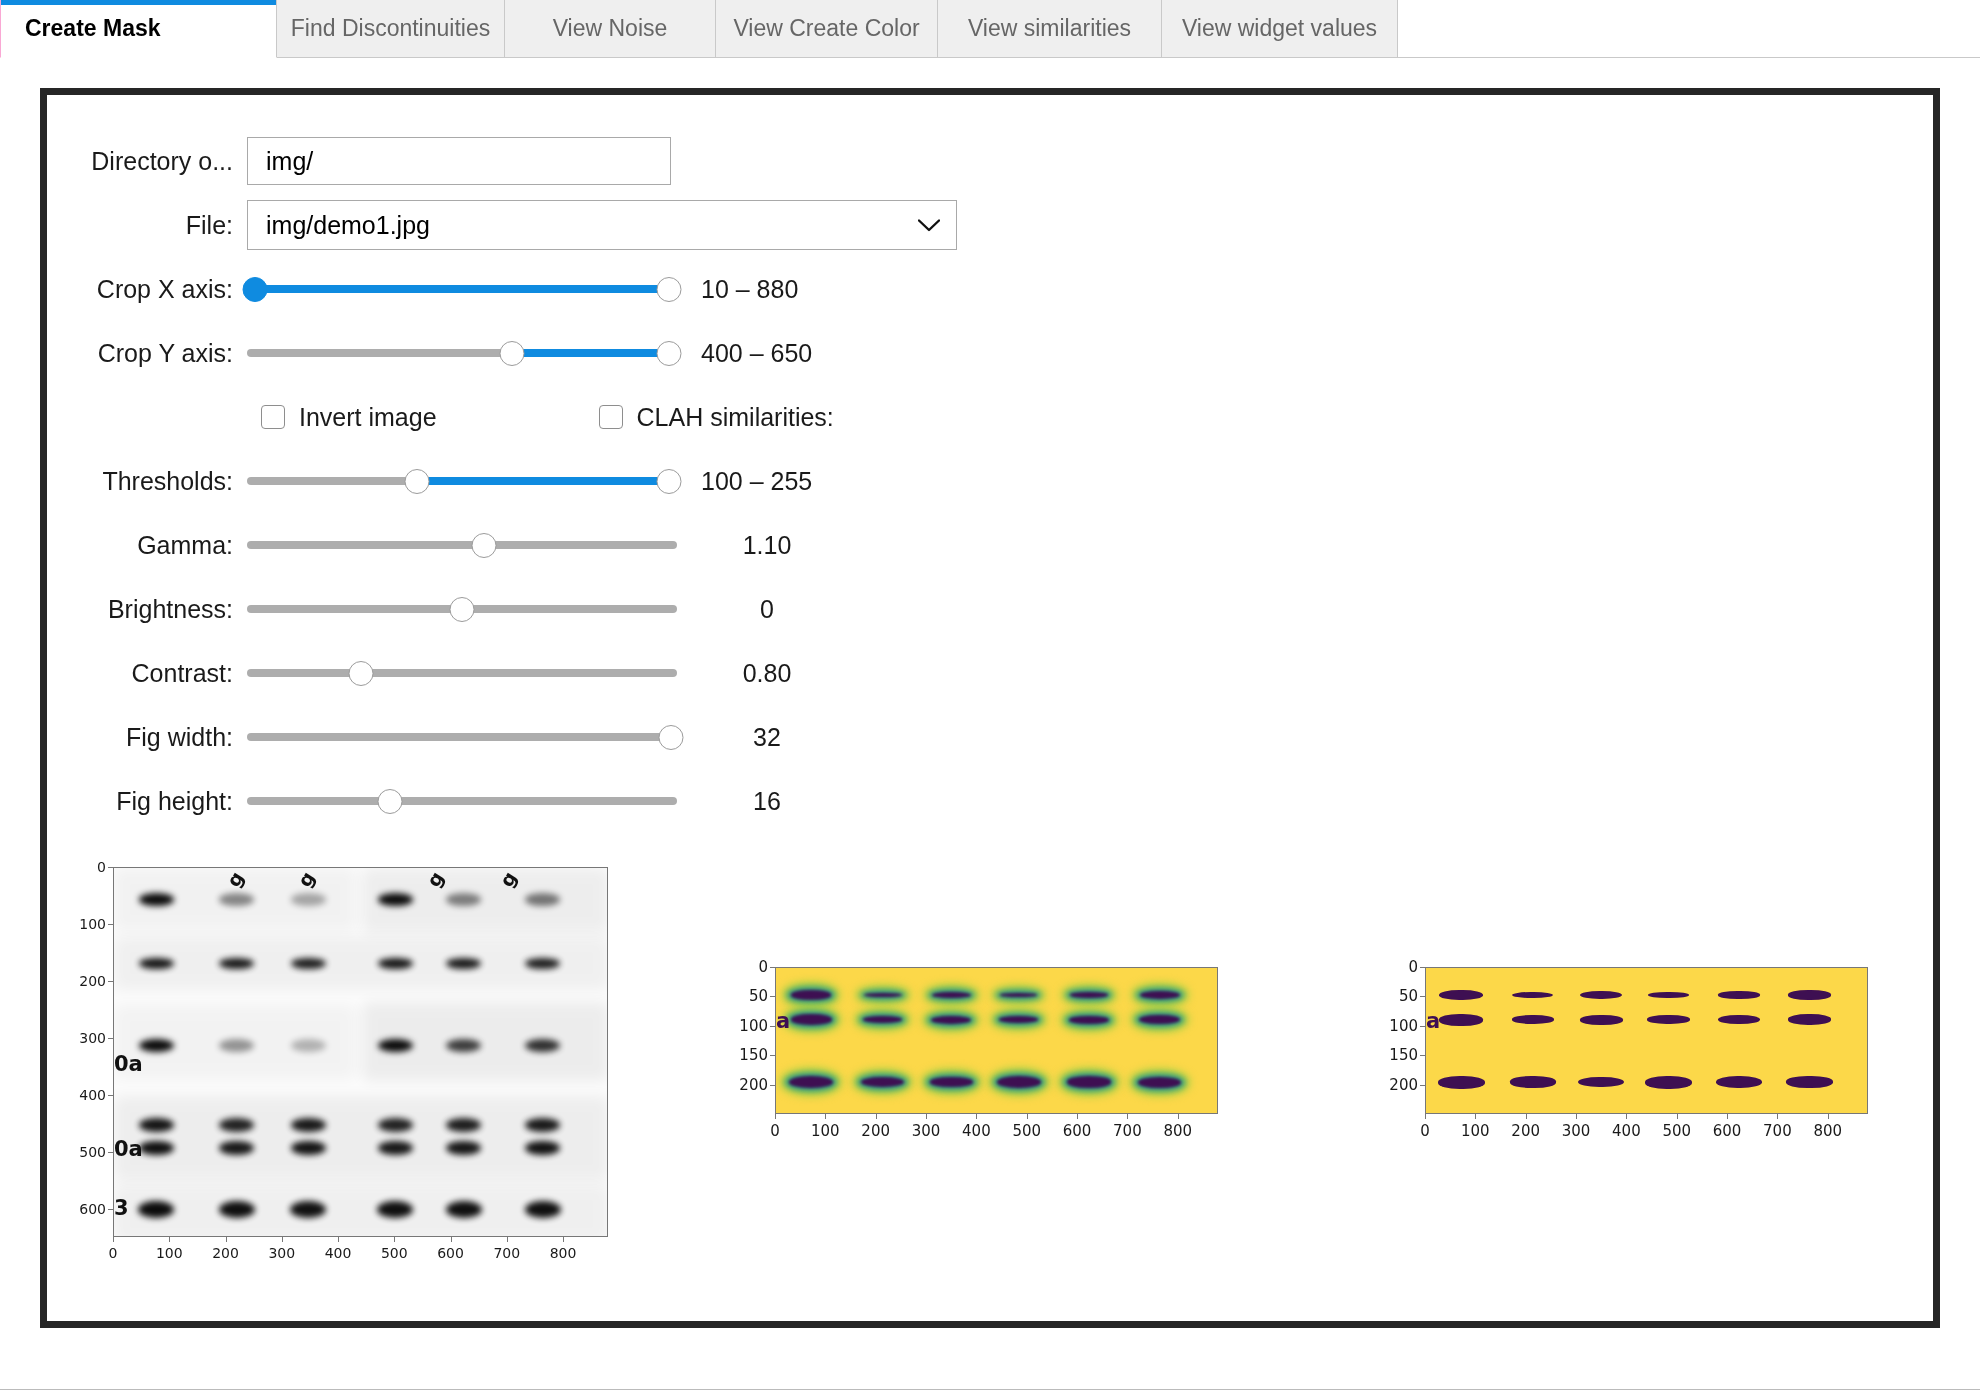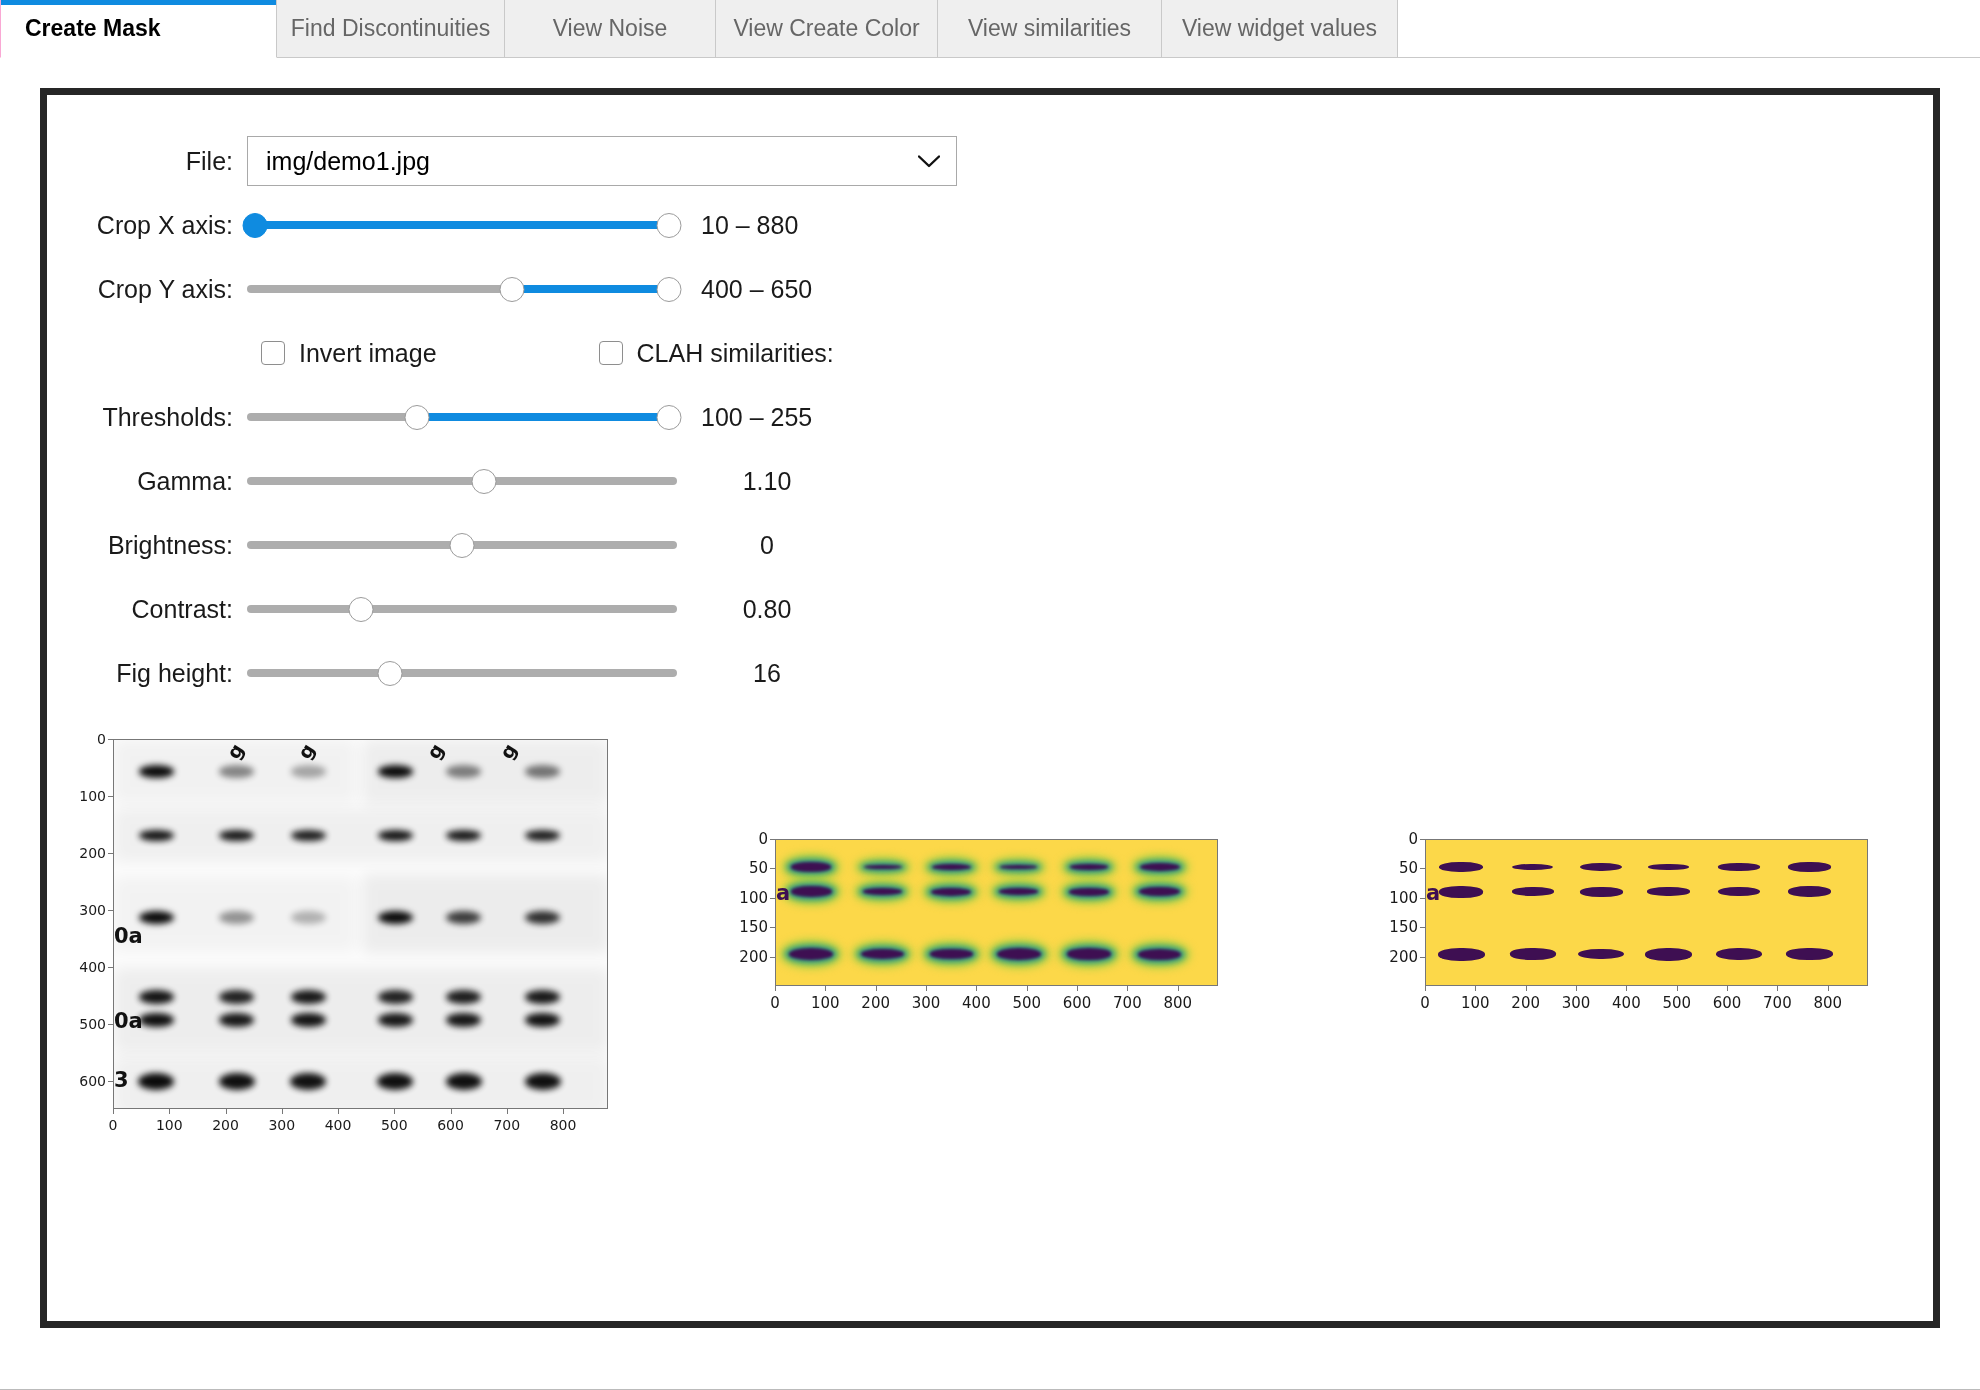--- a/index.html
+++ b/index.html
@@ -190,20 +190,26 @@
   <div class="tab tab-6">
     <span>View widget values</span>
   </div>
   <div class="tabfill"></div>
 </div>
 
 <div class="panel">
 
   <div class="widgets">
 
+    <div class="row">
+      <div class="lbl">Directory o...</div>
+      <div class="ctl">
+        <div class="textinput" placeholder="img/">img/</div>
+      </div>
+    </div>
 
     <div class="row">
       <div class="lbl">File:</div>
       <div class="ctl">
         <div class="select">
           <span>img/demo1.jpg</span>
           <svg class="chev" viewBox="0 0 22 13">
             <path d="M1 1.5 L11 11 L21 1.5" fill="none" stroke="#111" stroke-width="2.4" stroke-linecap="round" stroke-linejoin="round"></path>
           </svg>
         </div>
@@ -287,20 +293,30 @@
       <div class="lbl">Contrast:</div>
       <div class="ctl">
         <div class="slider">
           <div class="track"></div>
           <div class="knob" style="left:114px;"></div>
         </div>
       </div>
       <div class="val center">0.80</div>
     </div>
 
+    <div class="row">
+      <div class="lbl">Fig width:</div>
+      <div class="ctl">
+        <div class="slider">
+          <div class="track"></div>
+          <div class="knob" style="left:424px;"></div>
+        </div>
+      </div>
+      <div class="val center">32</div>
+    </div>
 
     <div class="row">
       <div class="lbl">Fig height:</div>
       <div class="ctl">
         <div class="slider">
           <div class="track"></div>
           <div class="knob" style="left:143px;"></div>
         </div>
       </div>
       <div class="val center">16</div>

